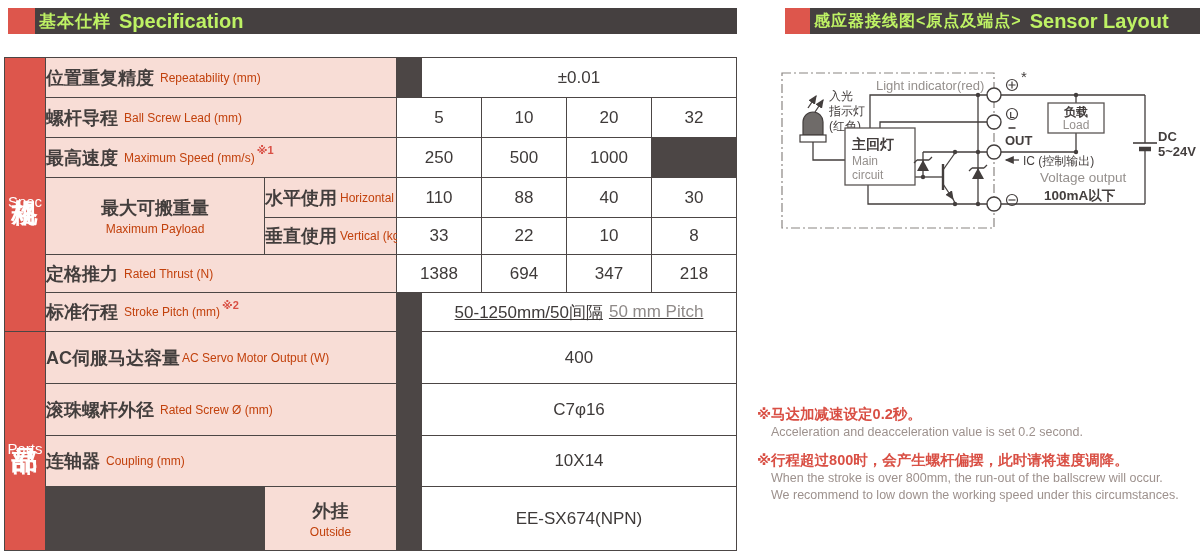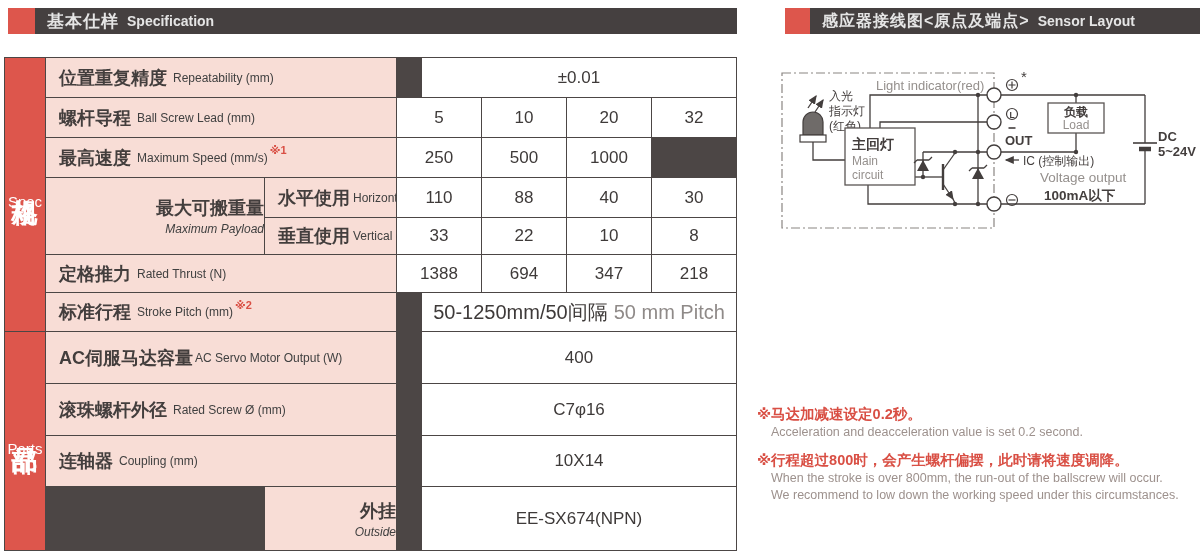--- a/index.html
+++ b/index.html
@@ -1,40 +1,40 @@
 <!DOCTYPE html>
 <html><head>
 <meta charset="utf-8">
 <style>
   * { margin:0; padding:0; box-sizing:border-box; }
   html,body { width:1200px; height:553px; background:#fff;
     font-family:"Liberation Sans","DejaVu Sans",sans-serif; position:relative; overflow:hidden; }
 
   
   .hdr-sq { position:absolute; width:27px; height:26px; background:#dd564c; }
-  .hdr-bar { position:absolute; height:26px; background:#454040; color:#e5e5e5;
-    display:flex; align-items:center; padding-left:12px; white-space:nowrap; }
+  .hdr-bar { position:absolute; height:26px; background:#454040; color:#bef264;
+    display:flex; align-items:center; padding-left:4px; white-space:nowrap; }
   .hdr-zh { font-size:17px; font-weight:bold; letter-spacing:1px; }
-  .hdr-en { font-size:14px; font-weight:bold; margin-left:8px; }
+  .hdr-en { font-size:20px; font-weight:bold; margin-left:8px; }
 
   
   .spec-table { position:absolute; left:4px; top:57px;
     display:grid;
     grid-template-columns:40px 218px 131px 84px 84px 84px 84px;
     grid-template-rows:39px 39px 39px 39px 36px 37px 38px 51px 51px 50px 63px;
     gap:1px; background:#4c4645; border:1px solid #4c4645; }
   .cell { display:flex; }
   .vh { background:#dd564c; color:#fff; flex-direction:column; align-items:center; justify-content:center; }
   .vh-zh { writing-mode:vertical-rl; text-orientation:upright; font-size:26px; font-weight:bold; line-height:1; }
   .vh-en { font-size:15px; margin-top:14px; }
-  .lbl { background:#f8ddd6; align-items:center; padding-left:13px; }
-  .lbl.two-line { flex-direction:column; align-items:flex-end; justify-content:center; }
+  .lbl { background:#f8ddd6; align-items:center; }
+  .lbl.two-line { flex-direction:column; align-items:center; justify-content:center; }
   .zh { font-size:18px; font-weight:bold; color:#433e3d; white-space:nowrap; }
-  .en { font-size:12px; color:#404040; margin-left:6px; white-space:nowrap; }
-  .two-line .en { margin-left:0; margin-top:2px;font-style:italic; }
+  .en { font-size:12px; color:#c2410c; margin-left:6px; white-space:nowrap; }
+  .two-line .en { margin-left:0; margin-top:2px; }
   .sup { font-size:11px; font-weight:bold; color:#d94f44; position:relative; top:-7px; left:2px; }
   .val { background:#fff; align-items:center; justify-content:center;
     font-size:17px; color:#3e3a39; white-space:nowrap; }
   .val .gy2 { color:#8f8a88; margin-left:6px; }
 
   
   .p-spec  { grid-column:1; grid-row:1/8; }
   .p-parts { grid-column:1; grid-row:8/12; }
   .lab-w { grid-column:2/4; }
   .valw  { grid-column:4/8;margin-left:25px; }
@@ -129,21 +129,21 @@
   <div class="cell val c4 r6">1388</div>
   <div class="cell val c5 r6">694</div>
   <div class="cell val c6 r6">347</div>
   <div class="cell val c7 r6">218</div>
 
   <div class="cell lbl lab-w r7">
     <span class="zh">标准行程</span>
     <span class="en">Stroke Pitch (mm)</span>
     <span class="sup">※2</span>
   </div>
-  <div class="cell val valw r7" style="font-size:20px;">
+  <div class="cell val valw r7" style="font-size:17px;text-decoration:underline;">
     <span>50-1250mm/50间隔</span>
     <span class="gy2">50 mm Pitch</span>
   </div>
 
   <div class="cell vh p-parts">
     <span class="vh-zh">部品</span>
     <span class="vh-en">Parts</span>
   </div>
 
   <div class="cell lbl lab-w r8">

